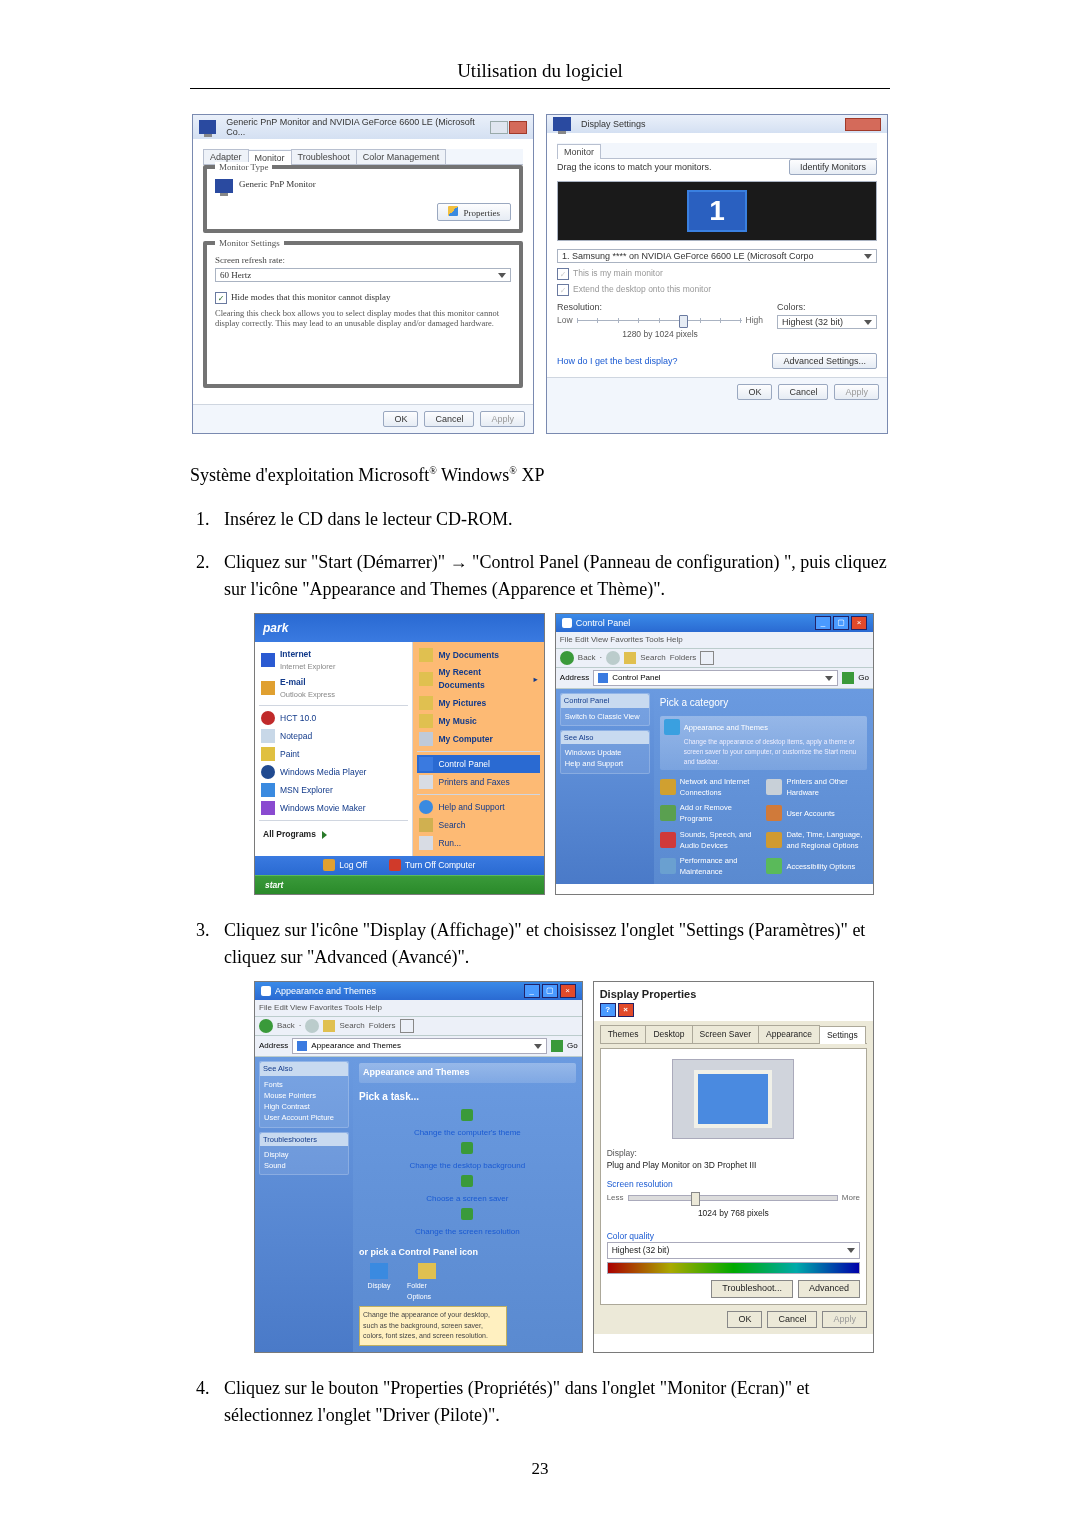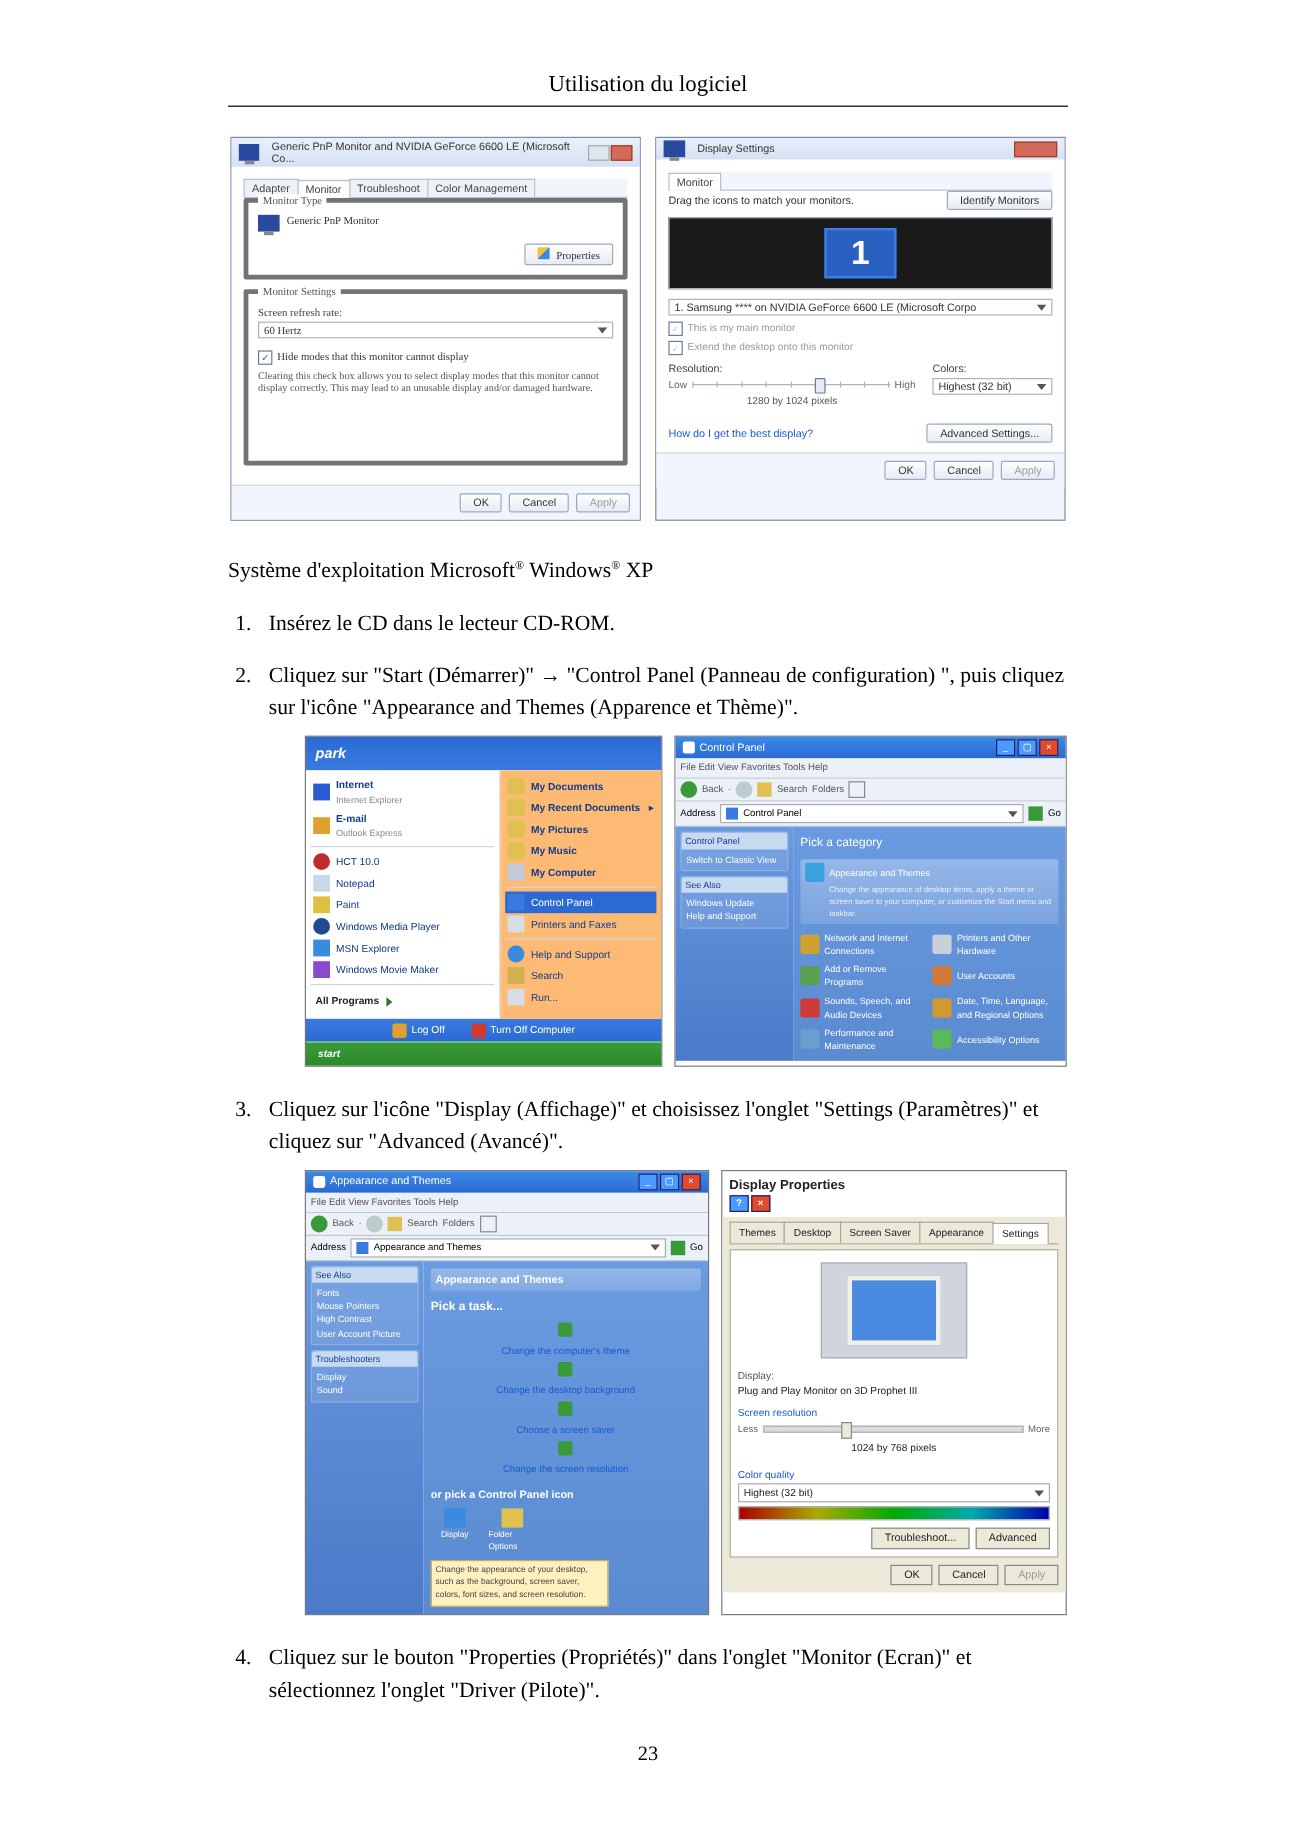--- a/index.html
+++ b/index.html
@@ -203,21 +203,21 @@
   
   .body-text {
     font-size: 18px;
     line-height: 1.45;
     margin: 12px 0 18px 0;
   }
   .body-text sup { font-size: 10px; }
   ol.steps { padding-left: 24px; margin: 0; }
   ol.steps > li { font-size: 18px; line-height: 1.5; margin-bottom: 16px; padding-left: 10px; }
   
-  .xp-row { display:flex; gap:10px; justify-content:flex-start; margin: 10px 1px 22px 30px; }
+  .xp-row { display:flex; gap:10px; justify-content:flex-start; margin: 10px 16px 22px 30px; }
   .xp-box { border: 1px solid #7a7a7a; font-family: Tahoma, Arial, sans-serif; font-size: 8.5px; }
   
   .startmenu { width: 305px; }
   .sm-top {
     height: 28px;
     background: linear-gradient(#2a6ad2,#3a7ae0);
     color: #fff;
     display:flex; align-items:center;
     padding: 0 8px;
     font-size: 12px;

